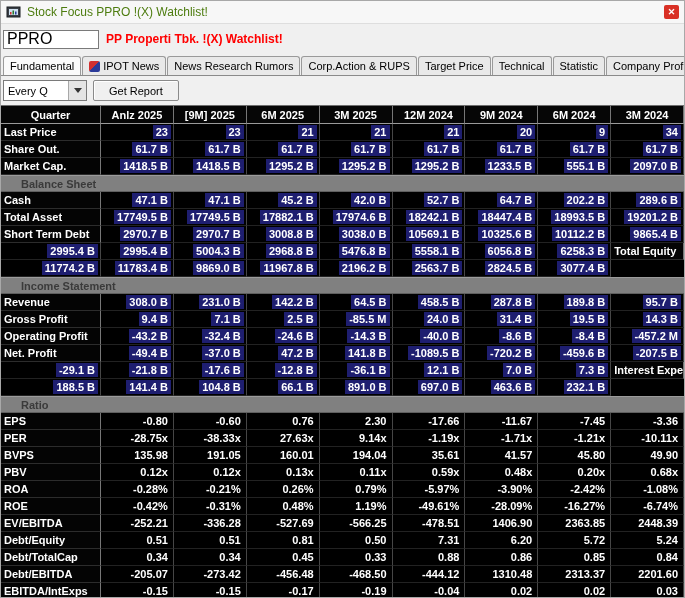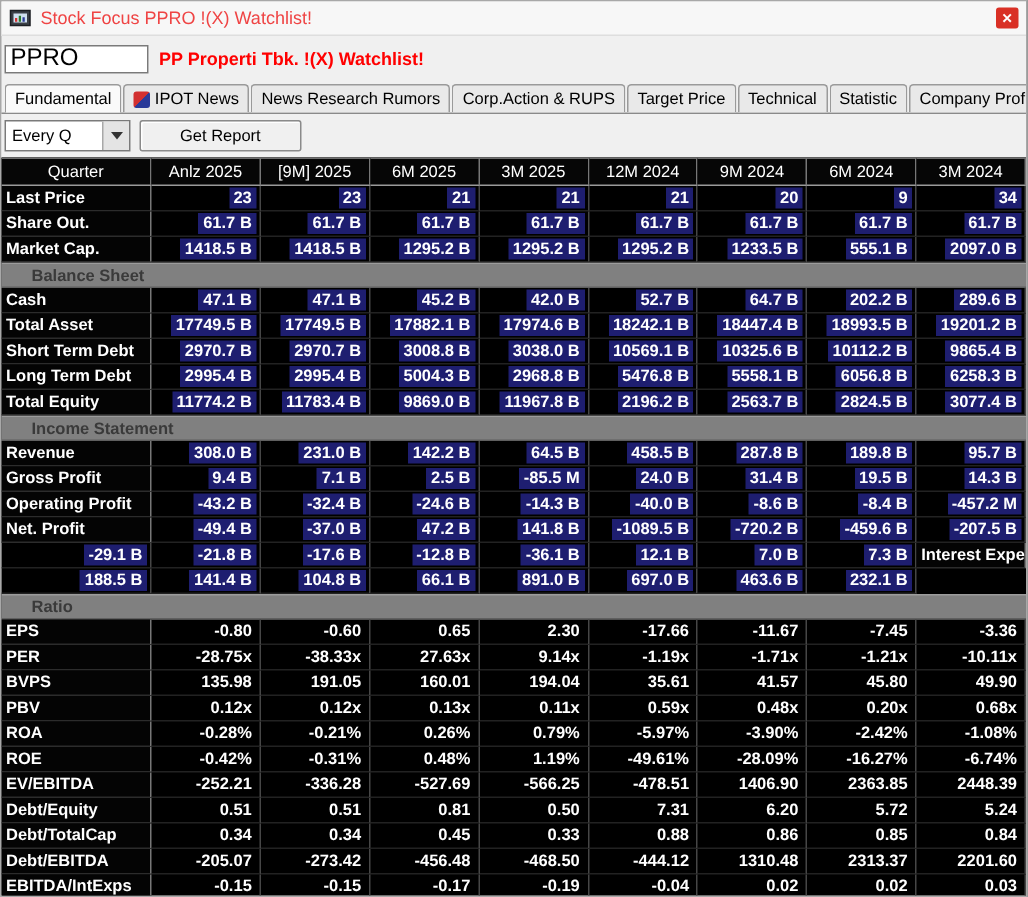--- a/index.html
+++ b/index.html
@@ -7,46 +7,46 @@
     width:685px; height:598px; overflow:hidden;
     font-family:"Liberation Sans", sans-serif;
     background:#f0f0f0;
     --hl:#1e1e70; --red:#ff0000; --secgray:#808080;
   }
   .window { width:685px; height:598px; display:flex; flex-direction:column; background:#f0f0f0; box-sizing:border-box; border:1px solid #a8a8a8; }
 
   
   .titlebar { flex:0 0 22px; display:flex; align-items:center; padding:0 5px; background:#f7f7f7; border-bottom:1px solid #dedede; }
   .app-icon { width:15px; height:15px; display:flex; align-items:center; }
-  .title { font-size:12px; color:#ef4444; margin-left:6px; white-space:nowrap; }
+  .title { font-size:12px; color:#4d7c0f; margin-left:6px; white-space:nowrap; }
   .close-btn { margin-left:auto; width:15px; height:14px; background:#d93025; color:#fff; font-size:9px; font-weight:bold; display:flex; align-items:center; justify-content:center; border-radius:2px; cursor:pointer; }
 
   
   .symrow { flex:0 0 26px; display:flex; align-items:center; gap:7px; padding:2px 2px 1px 2px; }
   .syminput { width:96px; height:19px; border:1px solid #7a7a7a; font-family:"Liberation Sans",sans-serif; font-size:16px; padding:0 3px; box-sizing:border-box; background:#fff; }
   .wlabel { color:var(--red); font-size:12px; font-weight:bold; white-space:nowrap; }
 
   
   .tabstrip { flex:0 0 22px; display:flex; align-items:flex-end; padding:0 2px; border-bottom:1px solid #8a8a8a; overflow:hidden; }
   .tab { font-size:11px; color:#000; padding:3px 6px; border:1px solid #9a9a9a; border-bottom:none; border-radius:3px 3px 0 0; margin-right:1px; background:#e9e9e9; cursor:pointer; white-space:nowrap; display:flex; align-items:center; gap:3px; }
   .tab.active { background:#fafafa; padding-bottom:4px; margin-bottom:-1px; }
   .ipot-ic { width:11px; height:11px; border-radius:2px; background:linear-gradient(135deg,#d23030 50%,#2a3a99 50%); display:inline-block; }
 
   
   .content { flex:1; display:flex; flex-direction:column; background:#f0f0f0; min-height:0; }
   .controls { flex:0 0 29px; display:flex; align-items:center; gap:6px; padding:4px 2px; box-sizing:border-box; }
   .dropdown { width:84px; height:21px; border:1px solid #7a7a7a; background:#fff; display:flex; align-items:stretch; box-sizing:border-box; cursor:pointer; }
   .ddtext { flex:1; font-size:11px; display:flex; align-items:center; padding-left:4px; }
   .ddbtn { width:17px; background:#e4e4e4; border-left:1px solid #a8a8a8; display:flex; align-items:center; justify-content:center; }
   .arrow { width:0; height:0; border-left:4px solid transparent; border-right:4px solid transparent; border-top:5px solid #333; }
-  .btn { height:21px; font-family:"Liberation Sans",sans-serif; font-size:11px; padding:0 26px; background:#f0f0f0; border:1px solid #8a8a8a; border-radius:2px; box-shadow:inset 1px 1px 0 #ffffff; cursor:pointer; }
+  .btn { height:21px; font-family:"Liberation Sans",sans-serif; font-size:11px; padding:0 15px; background:#f0f0f0; border:1px solid #8a8a8a; border-radius:2px; box-shadow:inset 1px 1px 0 #ffffff; cursor:pointer; }
 
   
   .grid { flex:1; min-height:0; background:#000; display:grid; grid-template-columns:100px repeat(8,1fr); align-content:start; overflow:hidden; }
-  .hcell { background:#060606; color:#fff; font-weight:normal; font-size:11px; display:flex; align-items:center; justify-content:center; box-sizing:border-box; border-top:1px solid #6e6e6e; border-right:1px solid #777; border-bottom:1px solid #9a9a9a; white-space:nowrap; overflow:hidden; }
+  .hcell { background:#060606; color:#fff; font-weight:bold; font-size:11px; display:flex; align-items:center; justify-content:center; box-sizing:border-box; border-top:1px solid #6e6e6e; border-right:1px solid #777; border-bottom:1px solid #9a9a9a; white-space:nowrap; overflow:hidden; }
   .lcell { background:#040404; color:#fff; font-weight:bold; font-size:11px; display:flex; align-items:center; padding-left:3px; box-sizing:border-box; border-right:1px solid #777; border-bottom:1px solid #2c2c2c; white-space:nowrap; overflow:hidden; }
   .vcell { display:flex; align-items:center; justify-content:flex-end; box-sizing:border-box; border-right:1px solid #464646; border-bottom:1px solid #222; padding-right:2px; overflow:hidden; }
   .vcell .val { color:#fff; font-size:11px; font-weight:bold; padding:1px 3px; white-space:nowrap; }
   .vcell .val.hl { background:var(--hl); }
   .srow { grid-column:1 / -1; background:var(--secgray); color:#3a3a3a; font-weight:bold; font-size:11px; display:flex; align-items:center; padding-left:20px; box-sizing:border-box; box-shadow:inset 0 1px 0 #9c9c9c, inset 0 -1px 0 #5f5f5f; white-space:nowrap; overflow:hidden; }
 </style>
 </head>
 <body style="--hl: #1e1e70; --red: #ff0000; --secgray: #808080;">
 
 <div class="window">
@@ -264,21 +264,20 @@
         </div>
         <div class="vcell">
           <span class="val hl">10325.6 B</span>
         </div>
         <div class="vcell">
           <span class="val hl">10112.2 B</span>
         </div>
         <div class="vcell">
           <span class="val hl">9865.4 B</span>
         </div>
-        <div class="lcell">Long Term Debt</div>
         <div class="vcell">
           <span class="val hl">2995.4 B</span>
         </div>
         <div class="vcell">
           <span class="val hl">2995.4 B</span>
         </div>
         <div class="vcell">
           <span class="val hl">5004.3 B</span>
         </div>
         <div class="vcell">
@@ -473,21 +472,21 @@
         </div>
         <div class="srow">Ratio</div>
         <div class="lcell">EPS</div>
         <div class="vcell">
           <span class="val">-0.80</span>
         </div>
         <div class="vcell">
           <span class="val">-0.60</span>
         </div>
         <div class="vcell">
-          <span class="val">0.65</span>
+          <span class="val">0.76</span>
         </div>
         <div class="vcell">
           <span class="val">2.30</span>
         </div>
         <div class="vcell">
           <span class="val">-17.66</span>
         </div>
         <div class="vcell">
           <span class="val">-11.67</span>
         </div>

